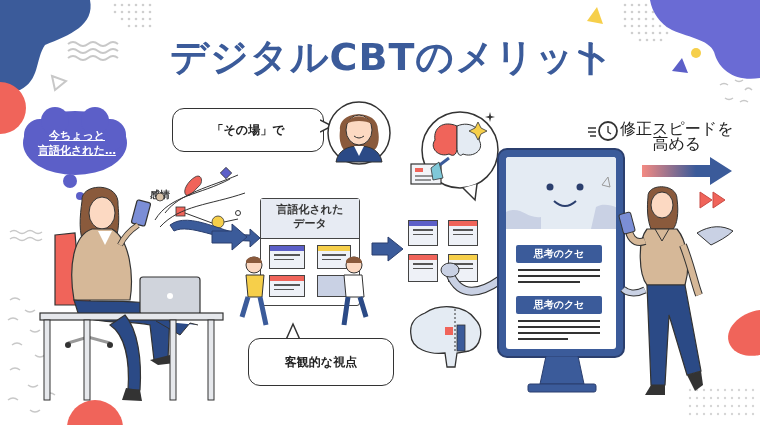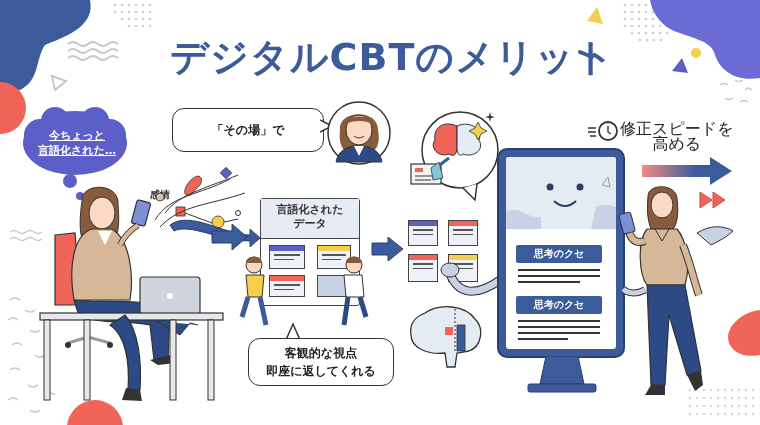--- a/index.html
+++ b/index.html
@@ -276,21 +276,20 @@
     <path d="M110 6 C112 0 126 0 126 8 L110 8 Z" fill="#8a5a3c"></path>
     <path d="M108 20 L126 20 L128 42 L110 42 Z" fill="#fff" stroke="#333"></path>
     <path d="M112 42 L108 70 M124 42 L130 62" stroke="#2b4a86" stroke-width="5"></path>
   </svg>
 
   <svg class="abs" style="left:283px;top:322px" width="24" height="20">
     <path d="M2 20 L10 2 L18 20" fill="#fff" stroke="#333" stroke-width="1.5"></path>
   </svg>
   <div class="bubble" style="left:248px;top:338px;width:146px;height:48px;font-size:12px;line-height:18px;">
     <span>客観的な視点</span>
-    <span>即座に返してくれる</span>
   </div>
 
   <svg class="abs" style="left:370px;top:235px" width="36" height="28">
     <path d="M2 8 L18 8 L18 2 L33 14 L18 26 L18 20 L2 20 Z" fill="#3b5b9a" stroke="#2b3f6e" stroke-width="1"></path>
   </svg>
 
   <svg class="abs" style="left:405px;top:108px" width="100" height="95">
     <circle cx="55" cy="42" r="38" fill="#fff" stroke="#333" stroke-width="1.5"></circle>
     <path d="M58 80 L70 92 L72 76" fill="#fff" stroke="#333" stroke-width="1.5"></path>
     <path d="M52 18 C38 12 28 20 30 32 C24 40 34 50 44 46 C50 50 52 44 52 40 Z" fill="#f0645a" stroke="#333" stroke-width="1"></path>

